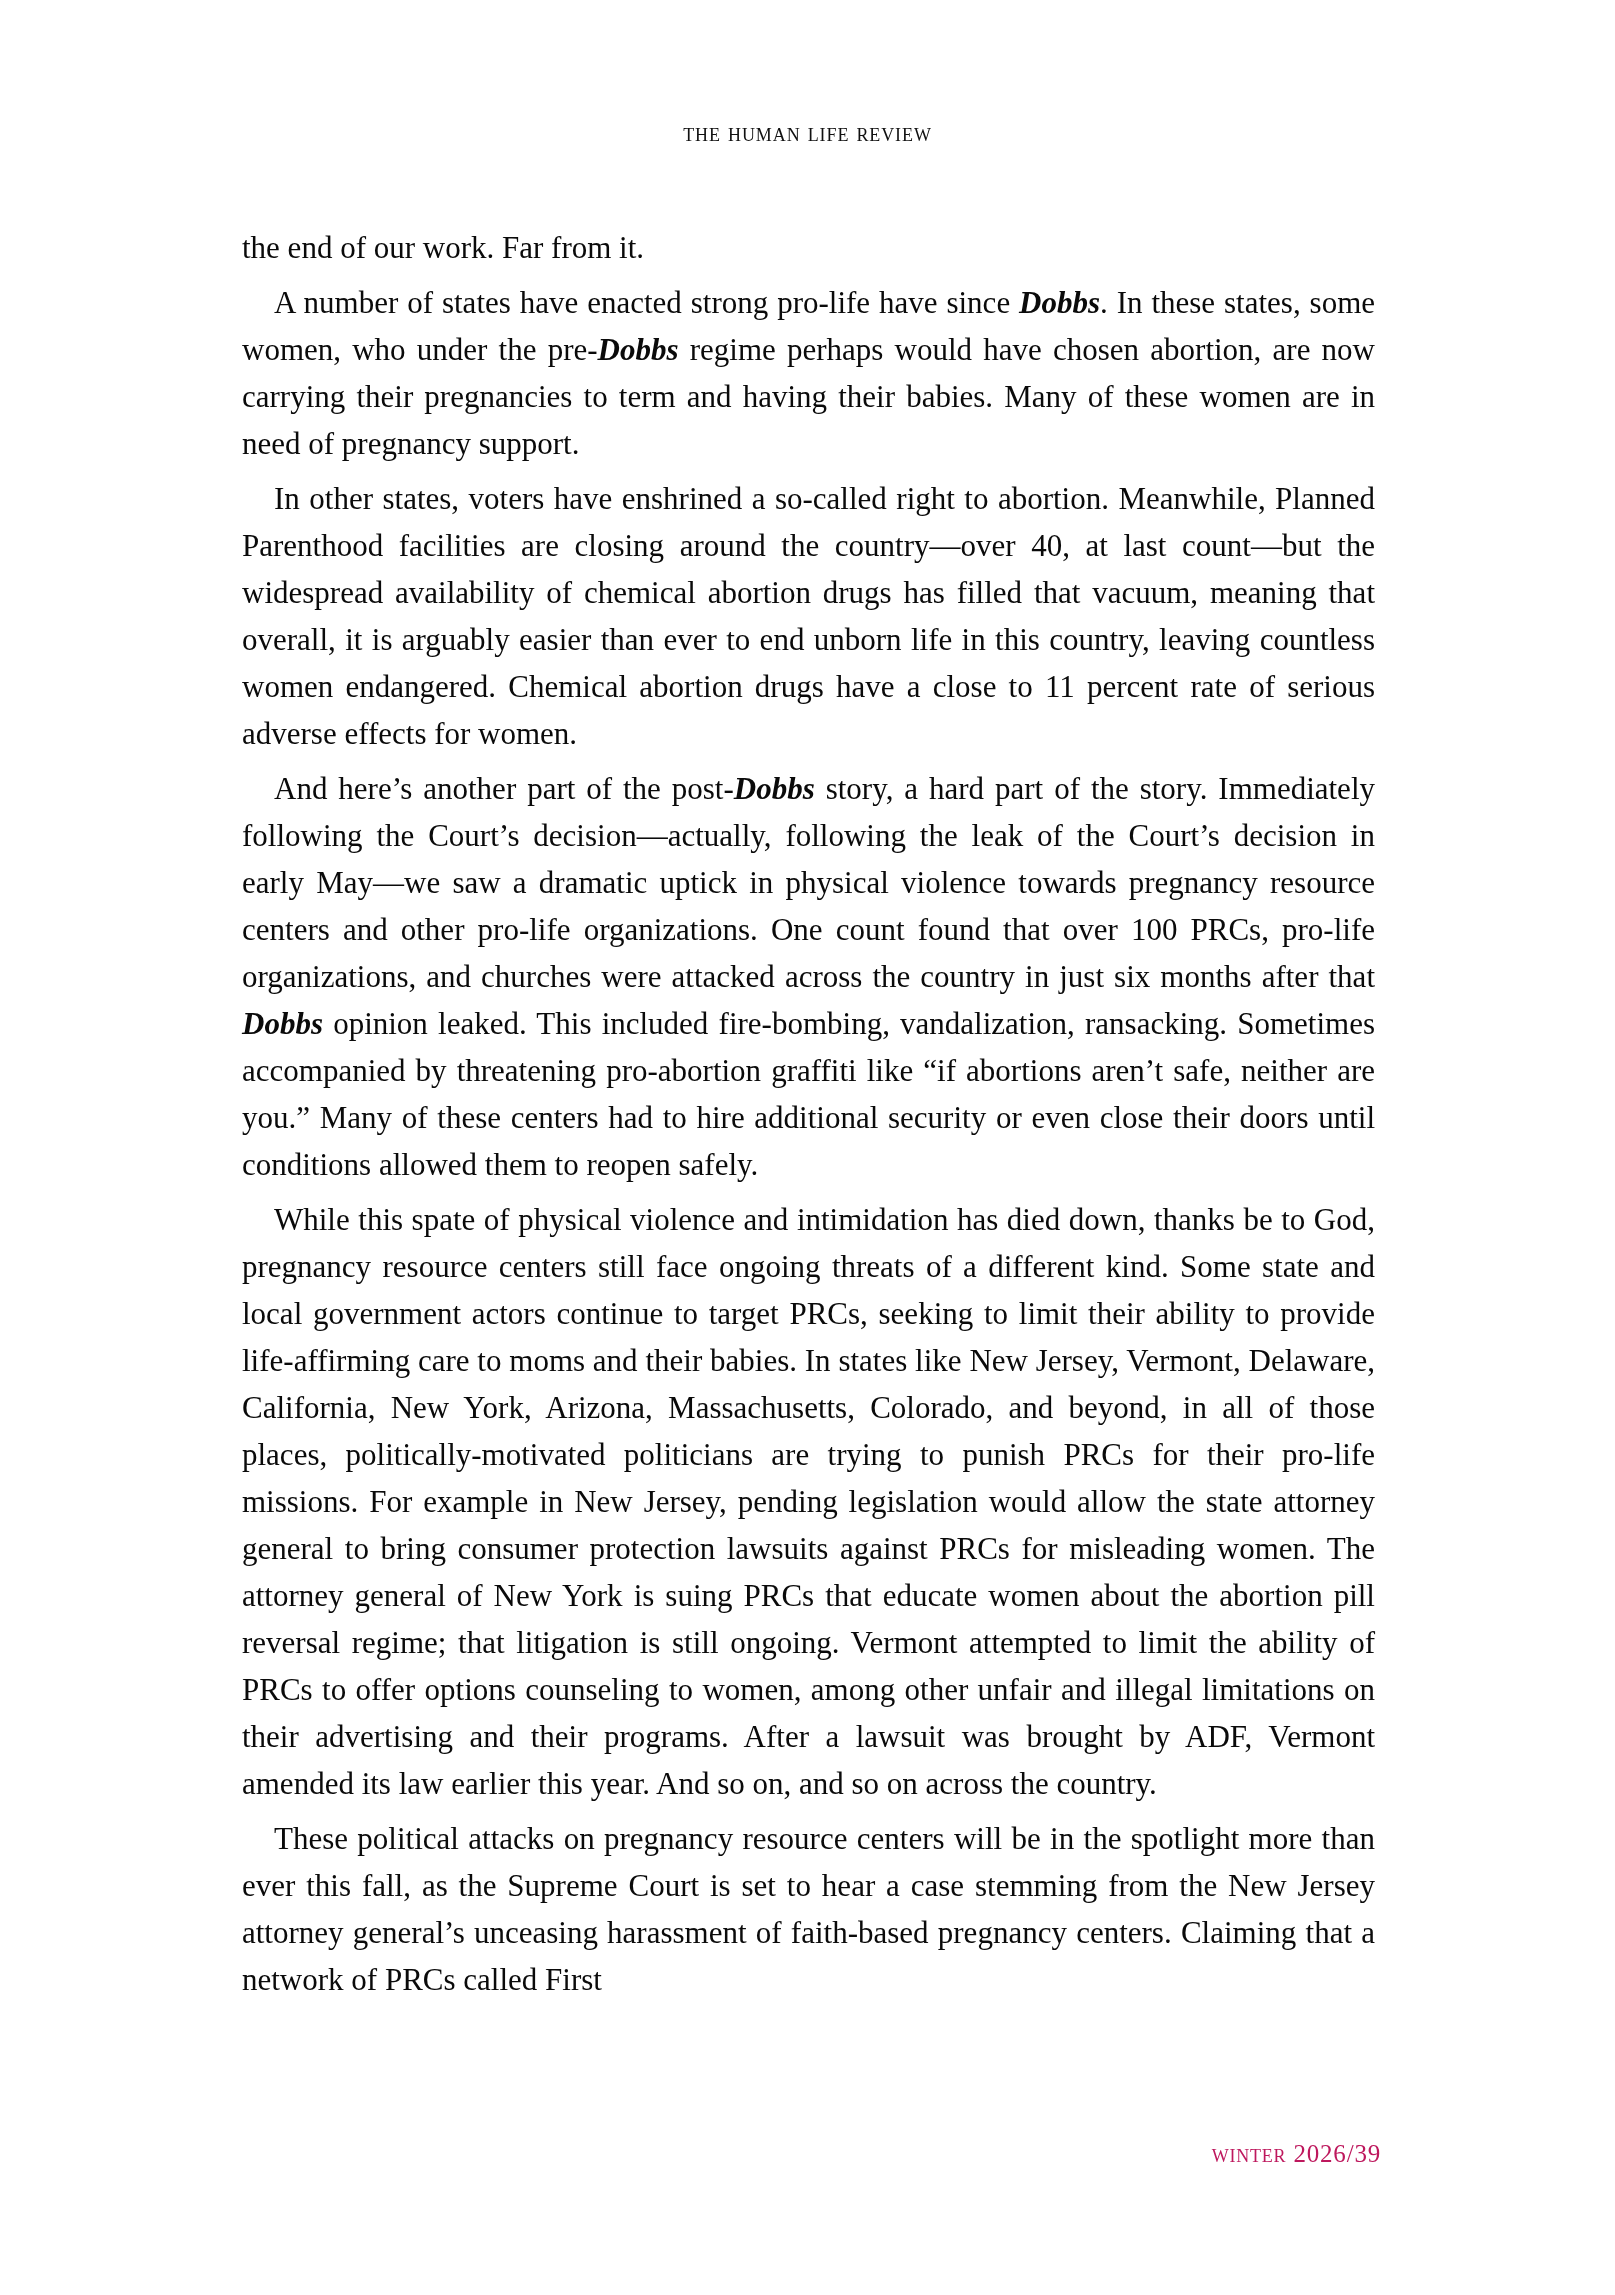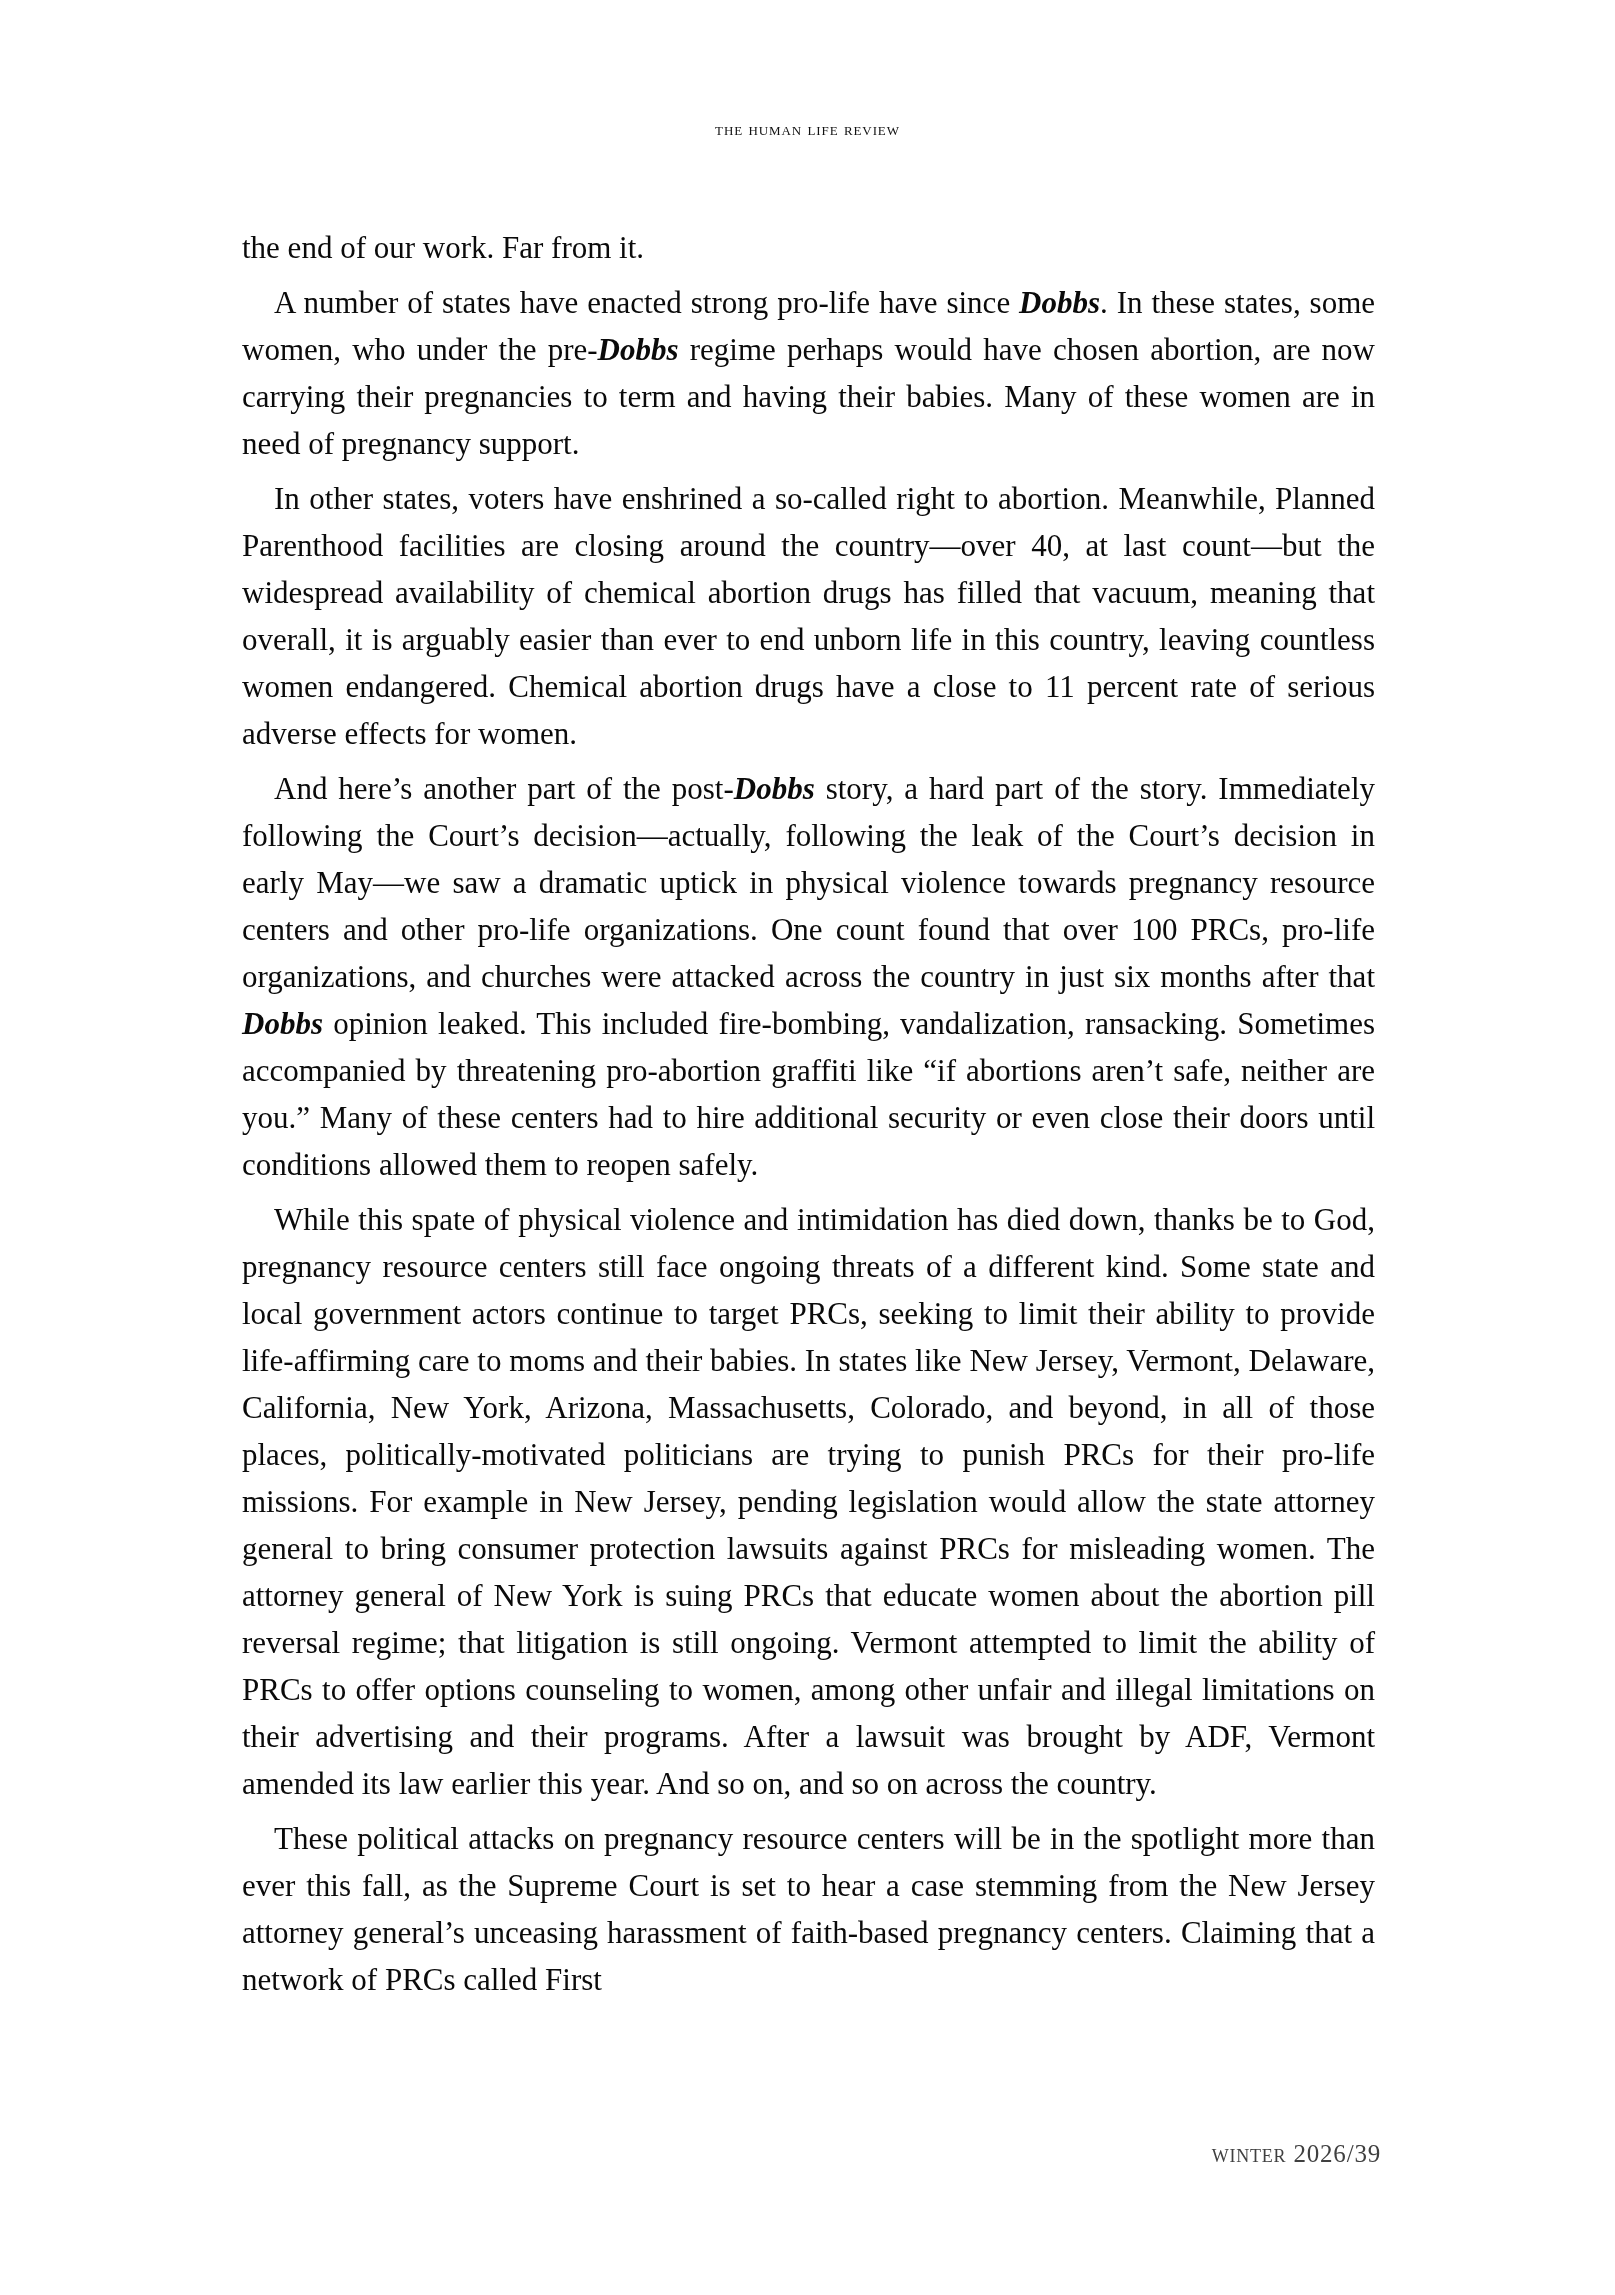--- a/index.html
+++ b/index.html
@@ -19,21 +19,21 @@
   }
 
   
   .running-head {
     position: absolute;
     top: 119px;
     left: 0;
     width: 1615px;
     text-align: center;
     font-family: "Liberation Serif", "DejaVu Serif", serif;
-    font-size: 18px;
+    font-size: 25px;
     letter-spacing: 0.9px;
     font-variant: small-caps;
     text-transform: lowercase;
     color: #111111;
   }
   .running-head .rh-text {
     font-variant: small-caps;
   }
 
   
@@ -65,21 +65,21 @@
 
   
   .folio {
     position: absolute;
     right: 234px;
     top: 2140px;
     font-size: 25px;
     letter-spacing: 0.8px;
     font-variant: small-caps;
     text-transform: lowercase;
-    color: #404040;
+    color: #be185d;
     text-align: right;
   }
 </style>
 </head>
 <body>
 
 <div class="page">
 
   <div class="running-head">
     <span class="rh-text">The Human Life Review</span>

